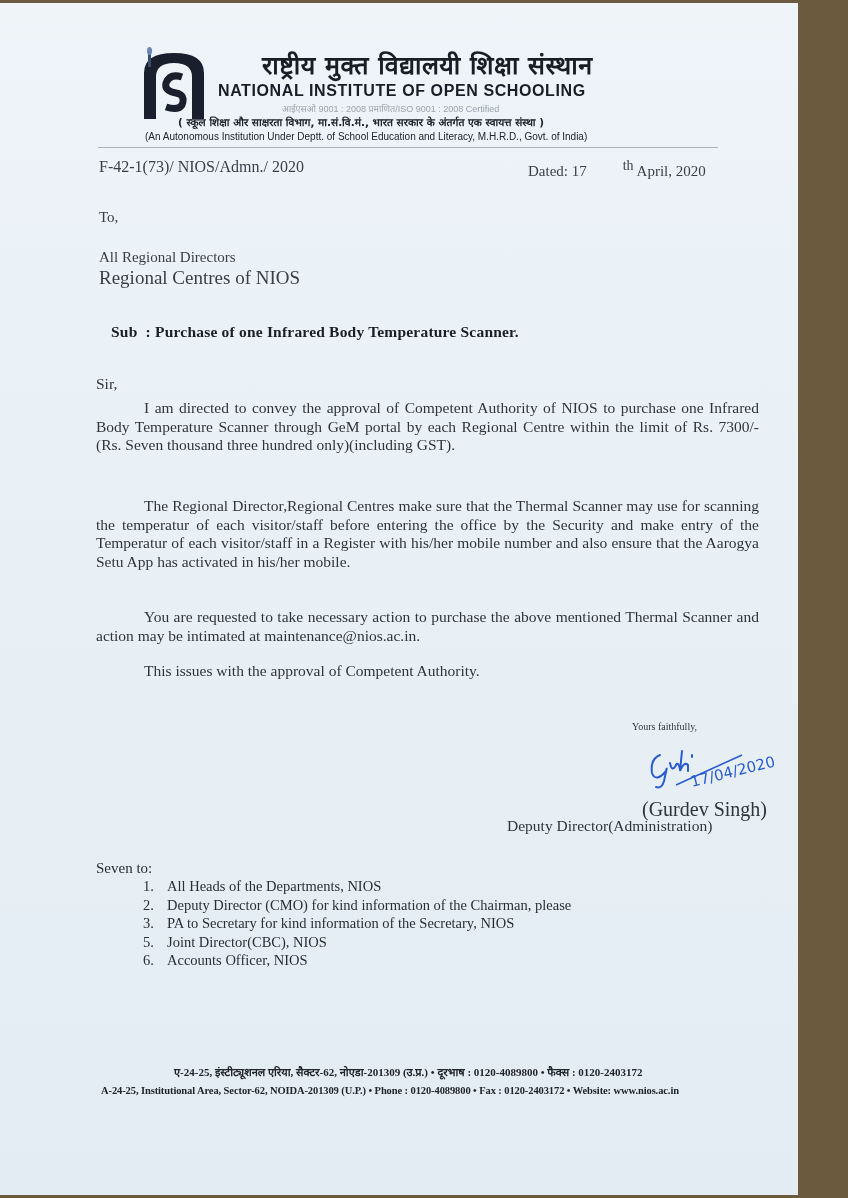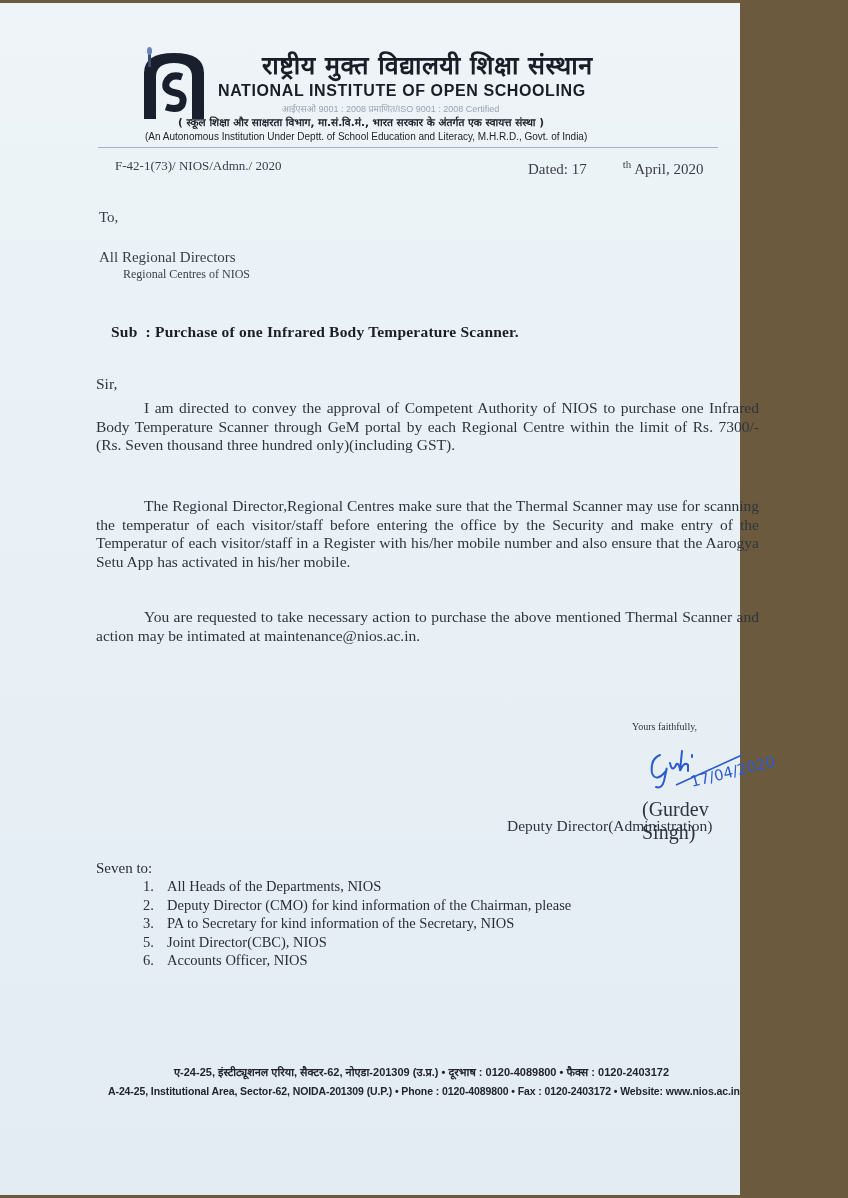--- a/index.html
+++ b/index.html
@@ -4,54 +4,54 @@
   <style>
     html, body { margin: 0; padding: 0; }
     body {
       width: 848px; height: 1198px; overflow: hidden;
       background: #6b5a3e;
       position: relative;
       font-family: "Liberation Serif", serif;
       color: #2a2d36;
     }
     .sheet {
-      position: absolute; left: 0; top: 3px; width: 740px; height: 1192px;
+      position: absolute; left: 0; top: 3px; width: 798px; height: 1192px;
       background: linear-gradient(180deg, #eef4f8 0%, #e9f1f6 40%, #e3ecf3 100%);
     }
     .abs { position: absolute; }
     .logo { left: 138px; top: 44px; width: 72px; height: 74px; }
     .hindi-title { left: 262px; top: 44px; font-family: "DejaVu Sans", sans-serif; font-size: 25px; font-weight: bold; color: #1a1d26; letter-spacing: 0.5px; }
     .eng-title { left: 218px; top: 79px; font-family: "Liberation Sans", sans-serif; font-size: 16px; font-weight: bold; color: #1a1d26; letter-spacing: 0.6px; }
     .iso { left: 282px; top: 99px; font-family: "Liberation Sans", sans-serif; font-size: 9px; color: #9aa2ad; }
     .hindi-sub { left: 178px; top: 112px; font-family: "DejaVu Sans", sans-serif; font-size: 10.5px; font-weight: bold; color: #22252c; }
     .eng-sub { left: 145px; top: 128px; font-family: "Liberation Sans", sans-serif; font-size: 10px; font-weight: normal; color: #22252c; }
     .rule { left: 98px; top: 144px; width: 620px; height: 1px; background: #a9b2bb; }
-    .ref { left: 99px; top: 155px; font-size: 13px; color: #3a3e47; margin-left: 16px; }
+    .ref { left: 99px; top: 155px; font-size: 16px; color: #3a3e47; }
     .dated { left: 528px; top: 155px; font-size: 15px; color: #3a3e47; }
-    .dated sup { font-size: 11px; padding-left: 36px; }
+    .dated sup { font-size: 14px; padding-left: 36px; }
     .to { left: 99px; top: 206px; font-size: 15px; color: #3a3e47; }
     .addr1 { left: 99px; top: 246px; font-size: 15px; color: #3a3e47; }
-    .addr2 { left: 99px; top: 264px; font-size: 12px; color: #3a3e47; margin-left: 24px; }
+    .addr2 { left: 99px; top: 264px; font-size: 19px; color: #3a3e47; }
     .subject { left: 99px; top: 320px; font-size: 15.5px; font-weight: bold; color: #1b1e26; letter-spacing: 0.2px; margin-left: 12px; }
     .para { left: 96px; width: 663px; font-size: 15.5px; line-height: 18.5px; text-align: justify; color: #30343d; }
     .sir { left: 96px; top: 372px; font-size: 15.5px; color: #30343d; }
     .p1 { top: 396px; }
     .p2 { top: 494px; }
     .p3 { top: 605px; }
     .p4 { top: 659px; }
     .indent { display: inline-block; width: 48px; }
     .closing { left: 632px; top: 718px; font-size: 10px; color: #30343d; }
     .signature { left: 646px; top: 738px; width: 160px; height: 52px; }
     .sig-name { left: 642px; top: 795px; font-size: 20px; color: #30343d; }
     .sig-title { left: 507px; top: 814px; font-size: 15.5px; color: #30343d; }
     .copy-to { left: 96px; top: 857px; font-family: "Liberation Serif", serif; font-size: 15px; color: #2b2e36; }
     .copy-list { left: 143px; top: 874px; margin: 0; padding: 0; list-style: none; font-size: 14.5px; line-height: 18.5px; color: #2b2e36; }
     .copy-list li span.num { display: inline-block; width: 24px; }
-    .footer-hi { left: 174px; top: 1061px; font-family: Liberation Sans, sans-serif; font-size: 11px; font-weight: bold; color: #22252c; text-align: center; }
-    .footer-en { left: 108px; top: 1082px; font-family: Liberation Sans, sans-serif; font-size: 10.5px; font-weight: bold; color: #22252c; letter-spacing: -0.1px; }
+    .footer-hi { left: 174px; top: 1061px; font-family: Liberation Serif, serif; font-size: 11px; font-weight: bold; color: #22252c; text-align: center; }
+    .footer-en { left: 101px; top: 1082px; font-family: Liberation Serif, serif; font-size: 10.5px; font-weight: bold; color: #22252c; letter-spacing: -0.1px; }
   </style>
 </head>
 <body>
 
 <div class="sheet">
 
   <svg class="abs logo" viewBox="0 0 72 74">
     <path d="M6 72 L6 26 Q6 6 36 6 Q66 6 66 26 L66 72 L54 72 L54 30 Q54 16 36 16 Q18 16 18 30 L18 72 Z" fill="#1a1f2e"></path>
     <path d="M44 30 Q32 26 28 36 Q26 44 38 46 Q48 48 44 58 Q40 64 28 60" stroke="#1a1f2e" stroke-width="7" fill="none"></path>
     <rect x="10" y="2" width="3" height="18" fill="#3a4a70"></rect>
@@ -71,20 +71,21 @@
   <div class="abs to">To,</div>
   <div class="abs addr1">All Regional Directors</div>
   <div class="abs addr2">Regional Centres of NIOS</div>
 
   <div class="abs subject" style="white-space:pre">Sub  : Purchase of one Infrared Body Temperature Scanner.</div>
 
   <div class="abs sir">Sir,</div>
   <div class="abs para p1"><span class="indent"></span><span>I am directed to convey the approval of Competent Authority of NIOS to purchase one Infrared Body Temperature Scanner through GeM portal by each Regional Centre within the limit of Rs. 7300/-(Rs. Seven thousand three hundred only)(including GST).</span></div>
   <div class="abs para p2"><span class="indent"></span><span>The Regional Director,Regional Centres make sure that the Thermal Scanner may use for scanning the temperatur of each visitor/staff before entering the office by the Security and make entry of the Temperatur of each visitor/staff in a Register with his/her mobile number and also ensure that the Aarogya Setu App has activated in his/her mobile.</span></div>
   <div class="abs para p3"><span class="indent"></span><span>You are requested to take necessary action to purchase the above mentioned Thermal Scanner and action may be intimated at maintenance@nios.ac.in.</span></div>
+  <div class="abs para p4"><span class="indent"></span><span>This issues with the approval of Competent Authority.</span></div>
 
   <div class="abs closing">Yours faithfully,</div>
   <svg class="abs signature" viewBox="0 0 160 52">
     <path d="M14 14 Q4 18 6 32 Q10 42 20 30 Q22 22 18 40 Q16 48 10 46 M24 22 Q26 32 30 24 Q32 20 34 28 M36 10 L34 30 Q38 20 42 24 L42 30 M46 14 L46 16" stroke="#2a5bd0" stroke-width="2" fill="none" stroke-linecap="round"></path>
     <path d="M30 44 L96 14" stroke="#2a5bd0" stroke-width="1.6" fill="none"></path>
     <text x="46" y="46" font-family="DejaVu Sans, sans-serif" font-size="15" fill="#2a5bd0" transform="rotate(-14 46 46)">17/04/2020</text>
   </svg>
   <div class="abs sig-name">(Gurdev Singh)</div>
   <div class="abs sig-title">Deputy Director(Administration)</div>
 

